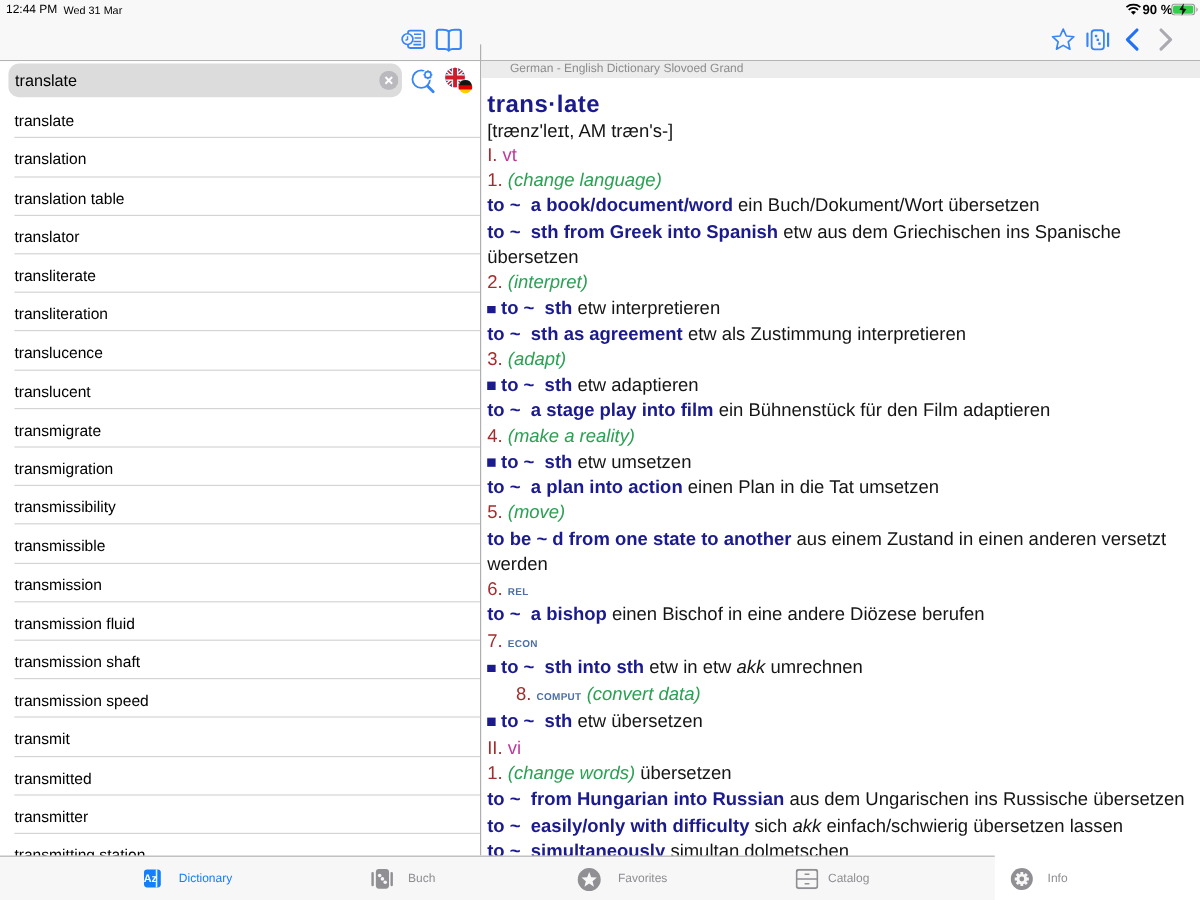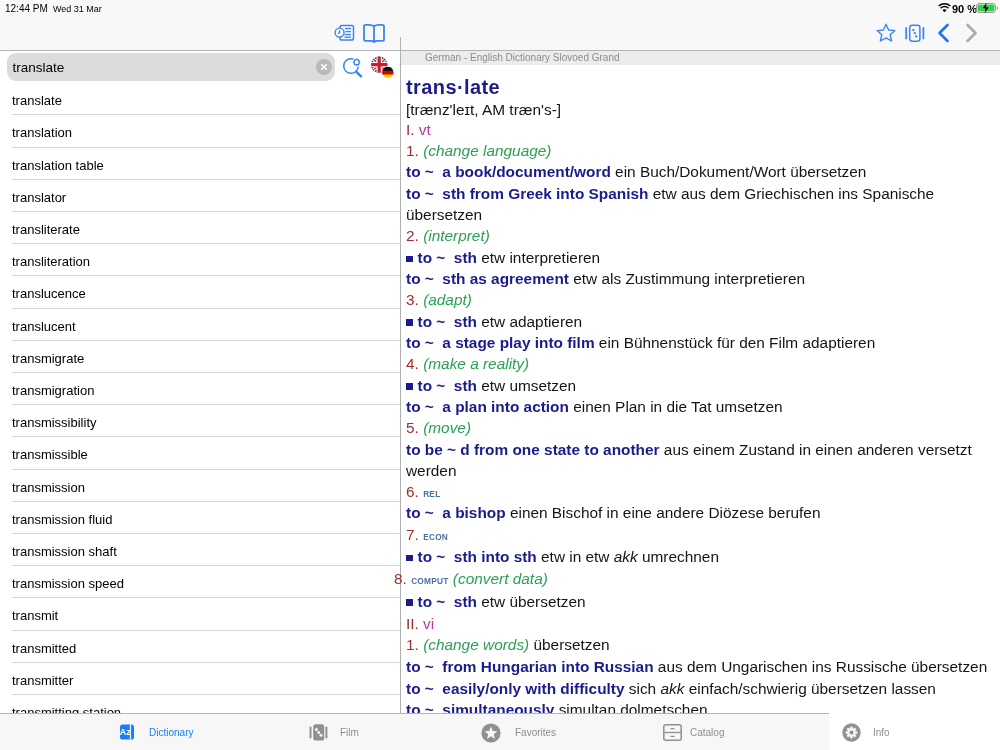--- a/index.html
+++ b/index.html
@@ -241,21 +241,21 @@
 <div class="al" style="left:406px;top:353.0px"><span class="num">4.</span> <span class="gi">(make a reality)</span></div>
 <div class="al" style="left:406px;top:374.5px"><span class="sq"></span><span class="b">to ~ &nbsp;sth</span> etw umsetzen</div>
 <div class="al" style="left:406px;top:396.0px"><span class="b">to ~ &nbsp;a plan into action</span> einen Plan in die Tat umsetzen</div>
 <div class="al" style="left:406px;top:417.4px"><span class="num">5.</span> <span class="gi">(move)</span></div>
 <div class="al" style="left:406px;top:439.0px"><span class="b">to be ~ d from one state to another</span> aus einem Zustand in einen anderen versetzt</div>
 <div class="al" style="left:406px;top:460.0px">werden</div>
 <div class="al" style="left:406px;top:481.2px"><span class="num">6.</span> <span class="sc">REL</span></div>
 <div class="al" style="left:406px;top:501.8px"><span class="b">to ~ &nbsp;a bishop</span> einen Bischof in eine andere Diözese berufen</div>
 <div class="al" style="left:406px;top:524.2px"><span class="num">7.</span> <span class="sc">ECON</span></div>
 <div class="al" style="left:406px;top:546.2px"><span class="sq"></span><span class="b">to ~ &nbsp;sth into sth</span> etw in etw <span class="it">akk</span> umrechnen</div>
-<div class="al" style="left:394px;top:568.3px"><span class="num">8.</span> <span class="sc">COMPUT</span> <span class="gi">(convert data)</span></div>
+<div class="al" style="left:430px;top:568.3px"><span class="num">8.</span> <span class="sc">COMPUT</span> <span class="gi">(convert data)</span></div>
 <div class="al" style="left:406px;top:590.8px"><span class="sq"></span><span class="b">to ~ &nbsp;sth</span> etw übersetzen</div>
 <div class="al" style="left:406px;top:612.6px"><span class="num">II.</span> <span class="mg">vi</span></div>
 <div class="al" style="left:406px;top:634.2px"><span class="num">1.</span> <span class="gi">(change words)</span> übersetzen</div>
 <div class="al" style="left:406px;top:655.6px"><span class="b">to ~ &nbsp;from Hungarian into Russian</span> aus dem Ungarischen ins Russische übersetzen</div>
 <div class="al" style="left:406px;top:677.6px"><span class="b">to ~ &nbsp;easily/only with difficulty</span> sich <span class="it">akk</span> einfach/schwierig übersetzen lassen</div>
 <div class="al" style="left:406px;top:698.8px"><span class="b">to ~ &nbsp;simultaneously</span> simultan dolmetschen</div>
 </div>
 
 <div class="abs" id="tabbar">
 
@@ -267,21 +267,21 @@
   <span class="tlab" style="left:149px;color:#157efb;">Dictionary</span>
 
   <svg class="abs" style="left:309px;top:9.5px;" width="19" height="17" viewBox="0 0 19 17">
     <rect x="4.2" y="0.2" width="11" height="16.4" rx="2.6" fill="#8f8f94"></rect>
     <circle cx="7.4" cy="5.6" r="1.5" fill="#f7f7f7"></circle>
     <circle cx="9.7" cy="8.4" r="1.5" fill="#f7f7f7"></circle>
     <circle cx="12" cy="11.2" r="1.5" fill="#f7f7f7"></circle>
     <line x1="1.5" y1="3.6" x2="1.5" y2="13.6" stroke="#8f8f94" stroke-width="2" stroke-linecap="round"></line>
     <line x1="17.4" y1="3.6" x2="17.4" y2="13.6" stroke="#8f8f94" stroke-width="2" stroke-linecap="round"></line>
   </svg>
-  <span class="tlab" style="left:340px;">Film</span>
+  <span class="tlab" style="left:340px;">Buch</span>
 
   <svg class="abs" style="left:481px;top:9px;" width="20" height="20" viewBox="0 0 20 20">
     <circle cx="10" cy="10" r="9.6" fill="#8f8f94"></circle>
     <path d="M10 3.6 L11.7 8.0 L16.4 8.3 L12.8 11.3 L14.0 15.9 L10 13.3 L6.0 15.9 L7.2 11.3 L3.6 8.3 L8.3 8.0 Z" fill="#f7f7f7"></path>
   </svg>
   <span class="tlab" style="left:515px;">Favorites</span>
 
   <svg class="abs" style="left:663px;top:9.5px;" width="19" height="17" viewBox="0 0 19 17">
     <rect x="0.8" y="0.8" width="17.4" height="15.4" rx="2" fill="none" stroke="#8f8f94" stroke-width="1.5"></rect>
     <line x1="0.8" y1="8.5" x2="18.2" y2="8.5" stroke="#8f8f94" stroke-width="1.3"></line>

